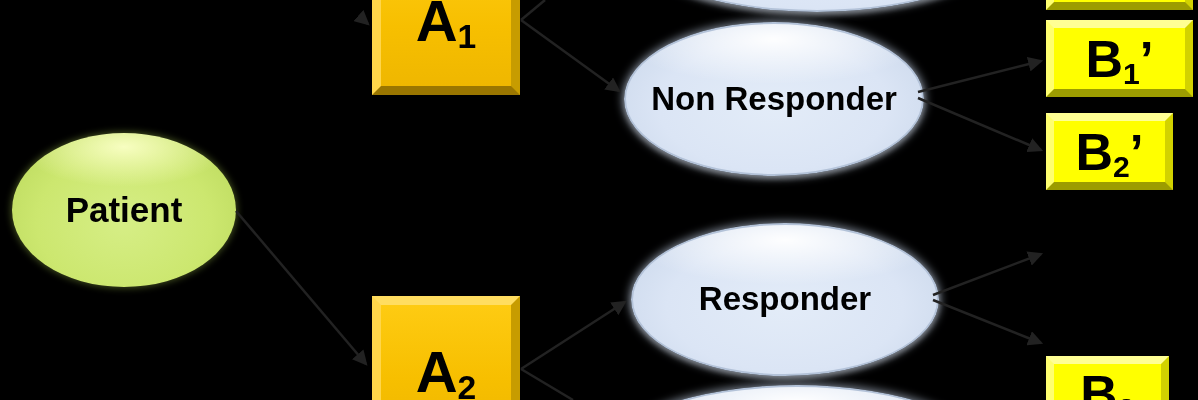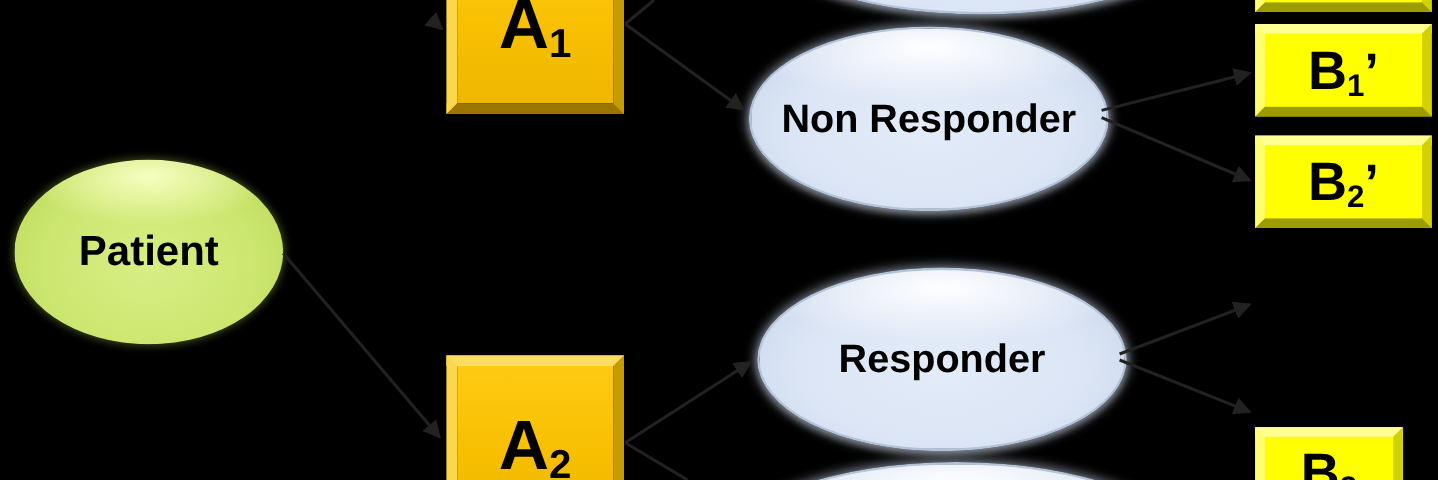--- a/index.html
+++ b/index.html
@@ -34,21 +34,21 @@
   .box-yellow{
     background:#ffff00;
     border-top:8px solid #ffff94;border-left:8px solid #ffff70;
     border-right:8px solid #d2d200;border-bottom:8px solid #9c9c00;
     box-sizing:border-box;
   }
   
   .t-patient{font-size:35px;text-align:right;}
   .t-outcome{font-size:33px;line-height:1.16;width:210px;}
   .t-a{font-size:58px;}
-  .t-b{font-size:45px;}
+  .t-b{font-size:52px;}
   sub{font-size:.58em;vertical-align:-0.22em;line-height:0;}
   .mark{font-size:.95em;}
   
   #edges{position:absolute;left:0;top:0;z-index:6;pointer-events:none;}
   .node{z-index:3;}
 </style>
 </head>
 <body>
 
 <div id="canvas">
@@ -71,21 +71,21 @@
   <div class="node ell ell-blue t-outcome" style="left:631px;top:223px;width:304px;height:149px;">
     <span>Responder</span>
   </div>
   <div class="node ell ell-blue t-outcome" style="left:624px;top:22px;width:296px;height:150px;">
     <span>Non Responder</span>
   </div>
 
   <div class="node box-yellow t-b" style="left:1046px;top:20px;width:147px;height:77px;">
     <span><span>B</span><sub>1</sub><span class="mark">’</span></span>
   </div>
-  <div class="node box-yellow t-b" style="left:1046px;top:113px;width:147px;height:77px;">
+  <div class="node box-yellow t-b" style="left:1046px;top:113px;width:127px;height:77px;">
     <span><span>B</span><sub>2</sub><span class="mark">’</span></span>
   </div>
   <div class="node box-yellow t-b" style="left:1046px;top:308px;width:123px;height:76px;margin-top:48px;">
     <span><span>B</span><sub>2</sub></span>
   </div>
 
   <svg id="edges" width="1198" height="400" viewBox="0 0 1198 400">
     <defs>
       <marker id="arw" viewBox="0 0 10 10" refX="8.5" refY="5" markerWidth="6" markerHeight="6" orient="auto-start-reverse">
         <path d="M0,0 L10,5 L0,10 z" fill="#222222"></path>

